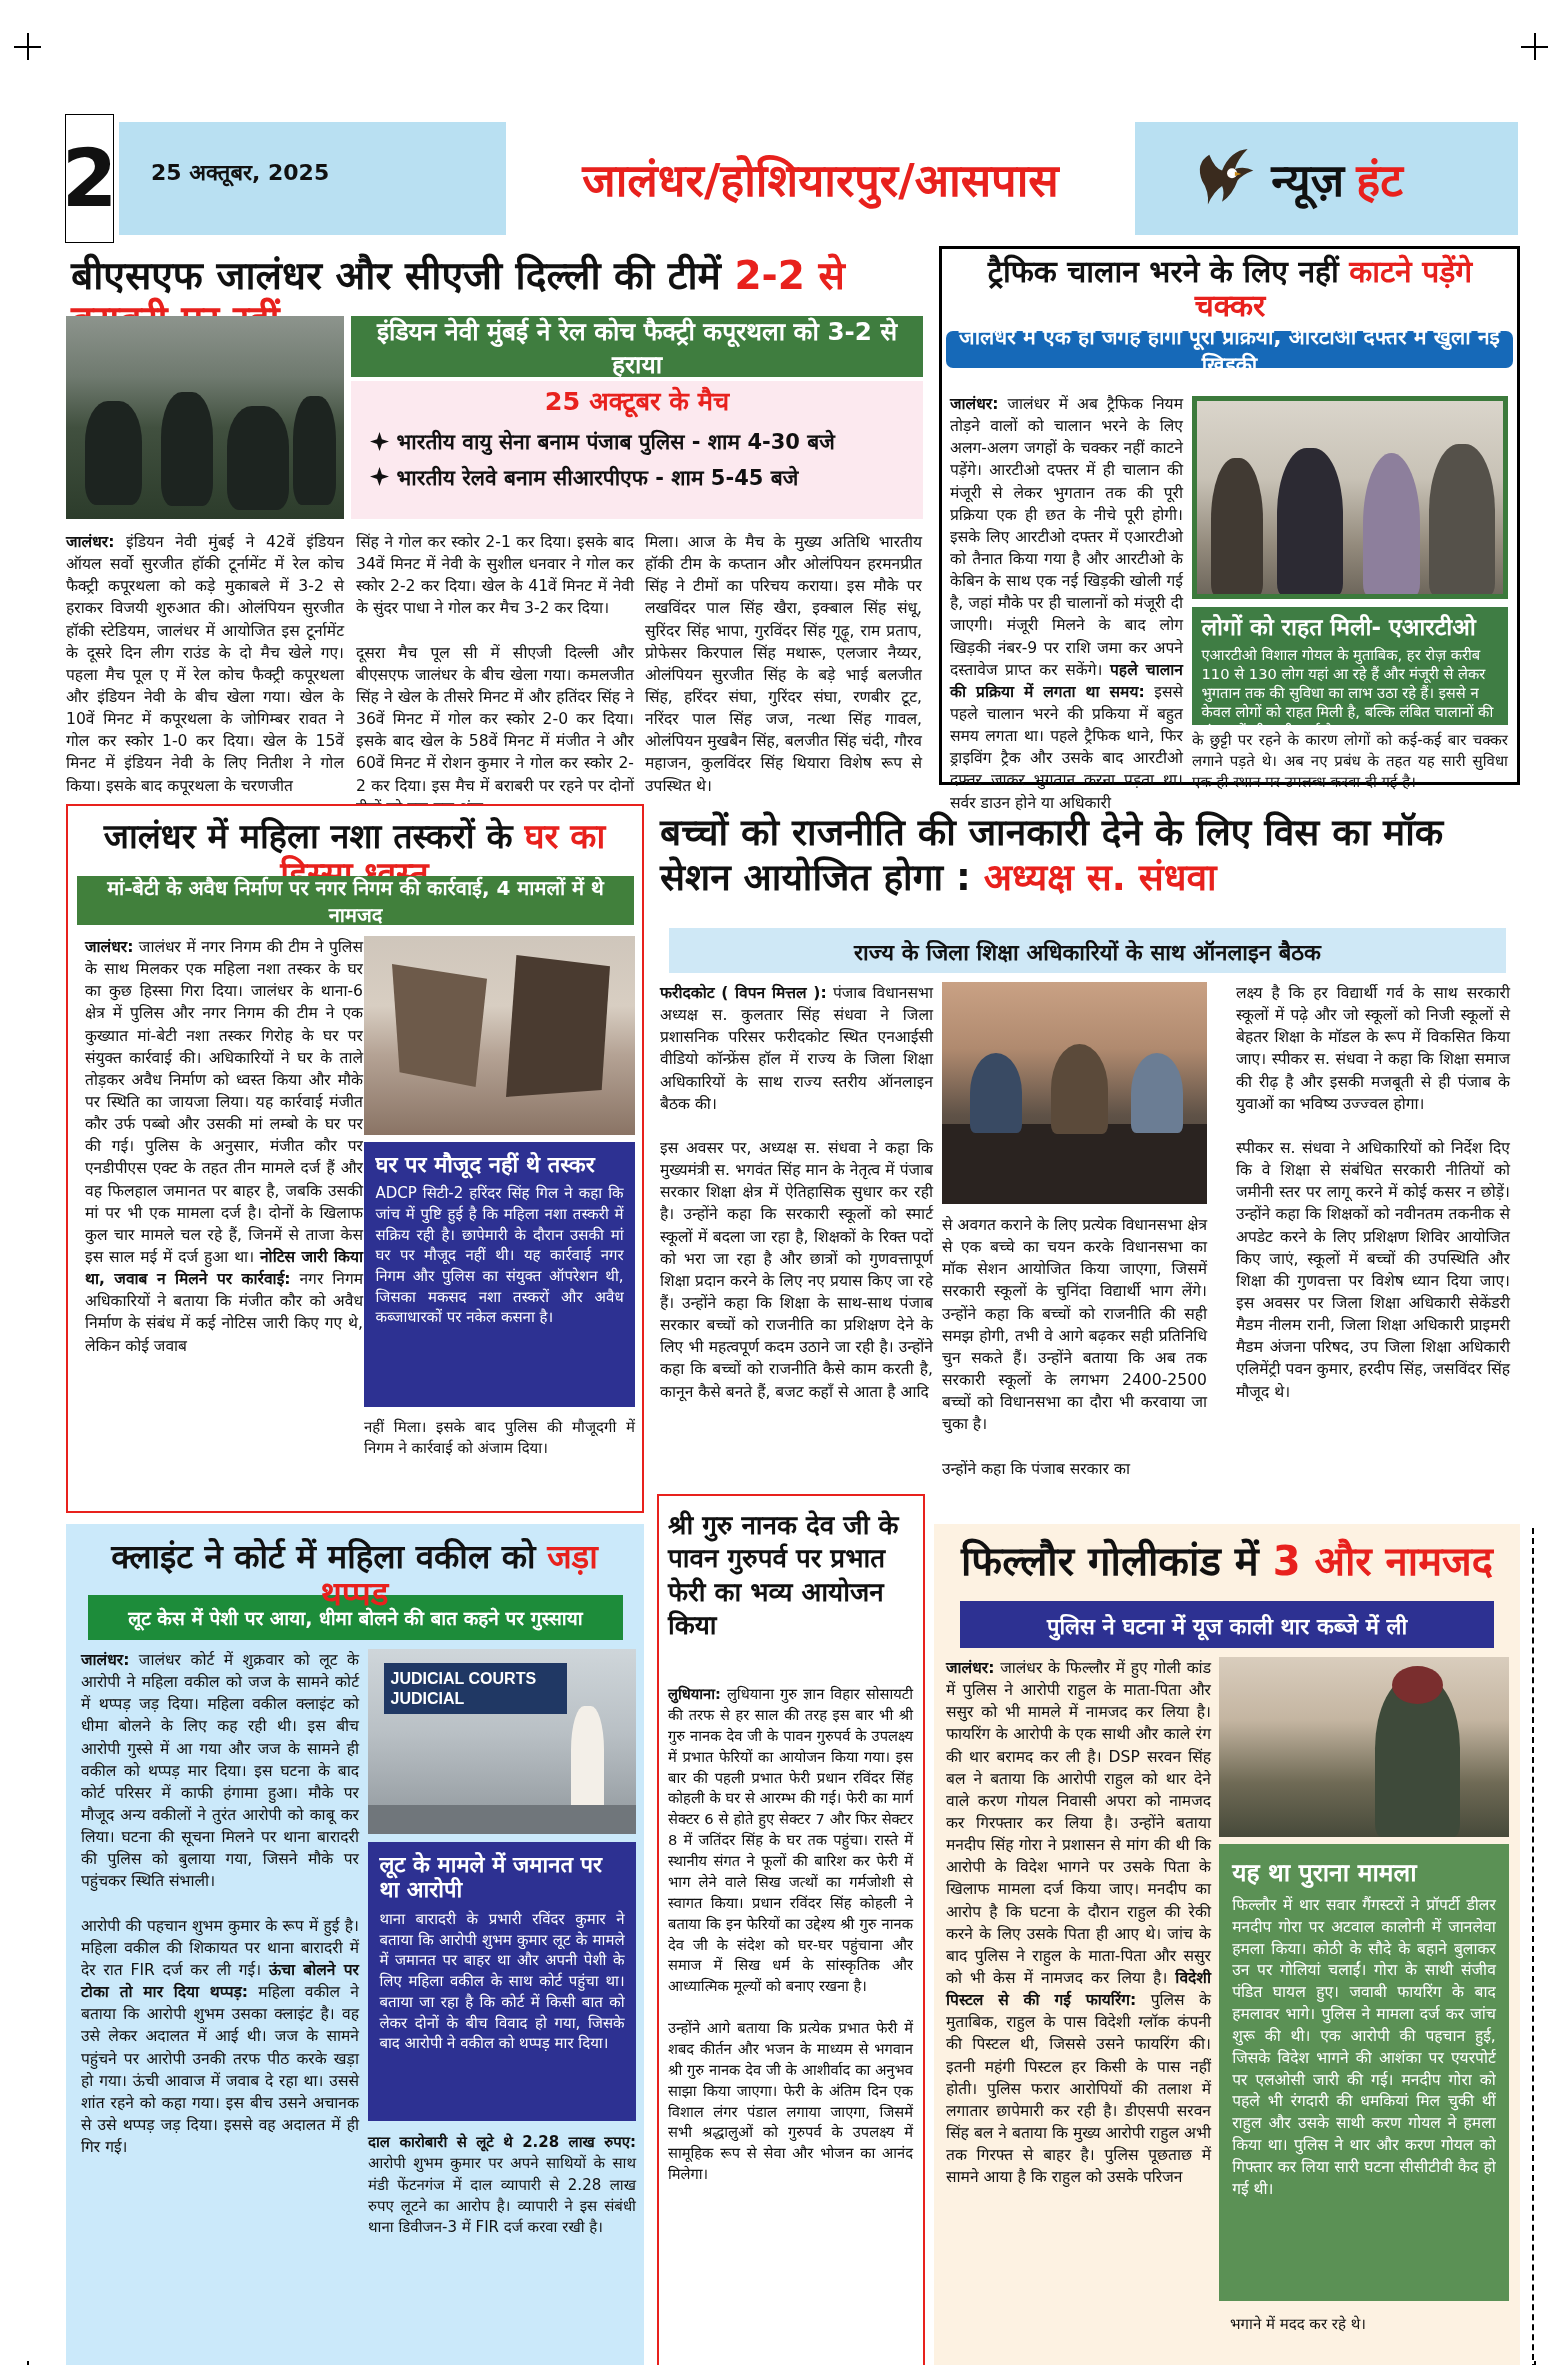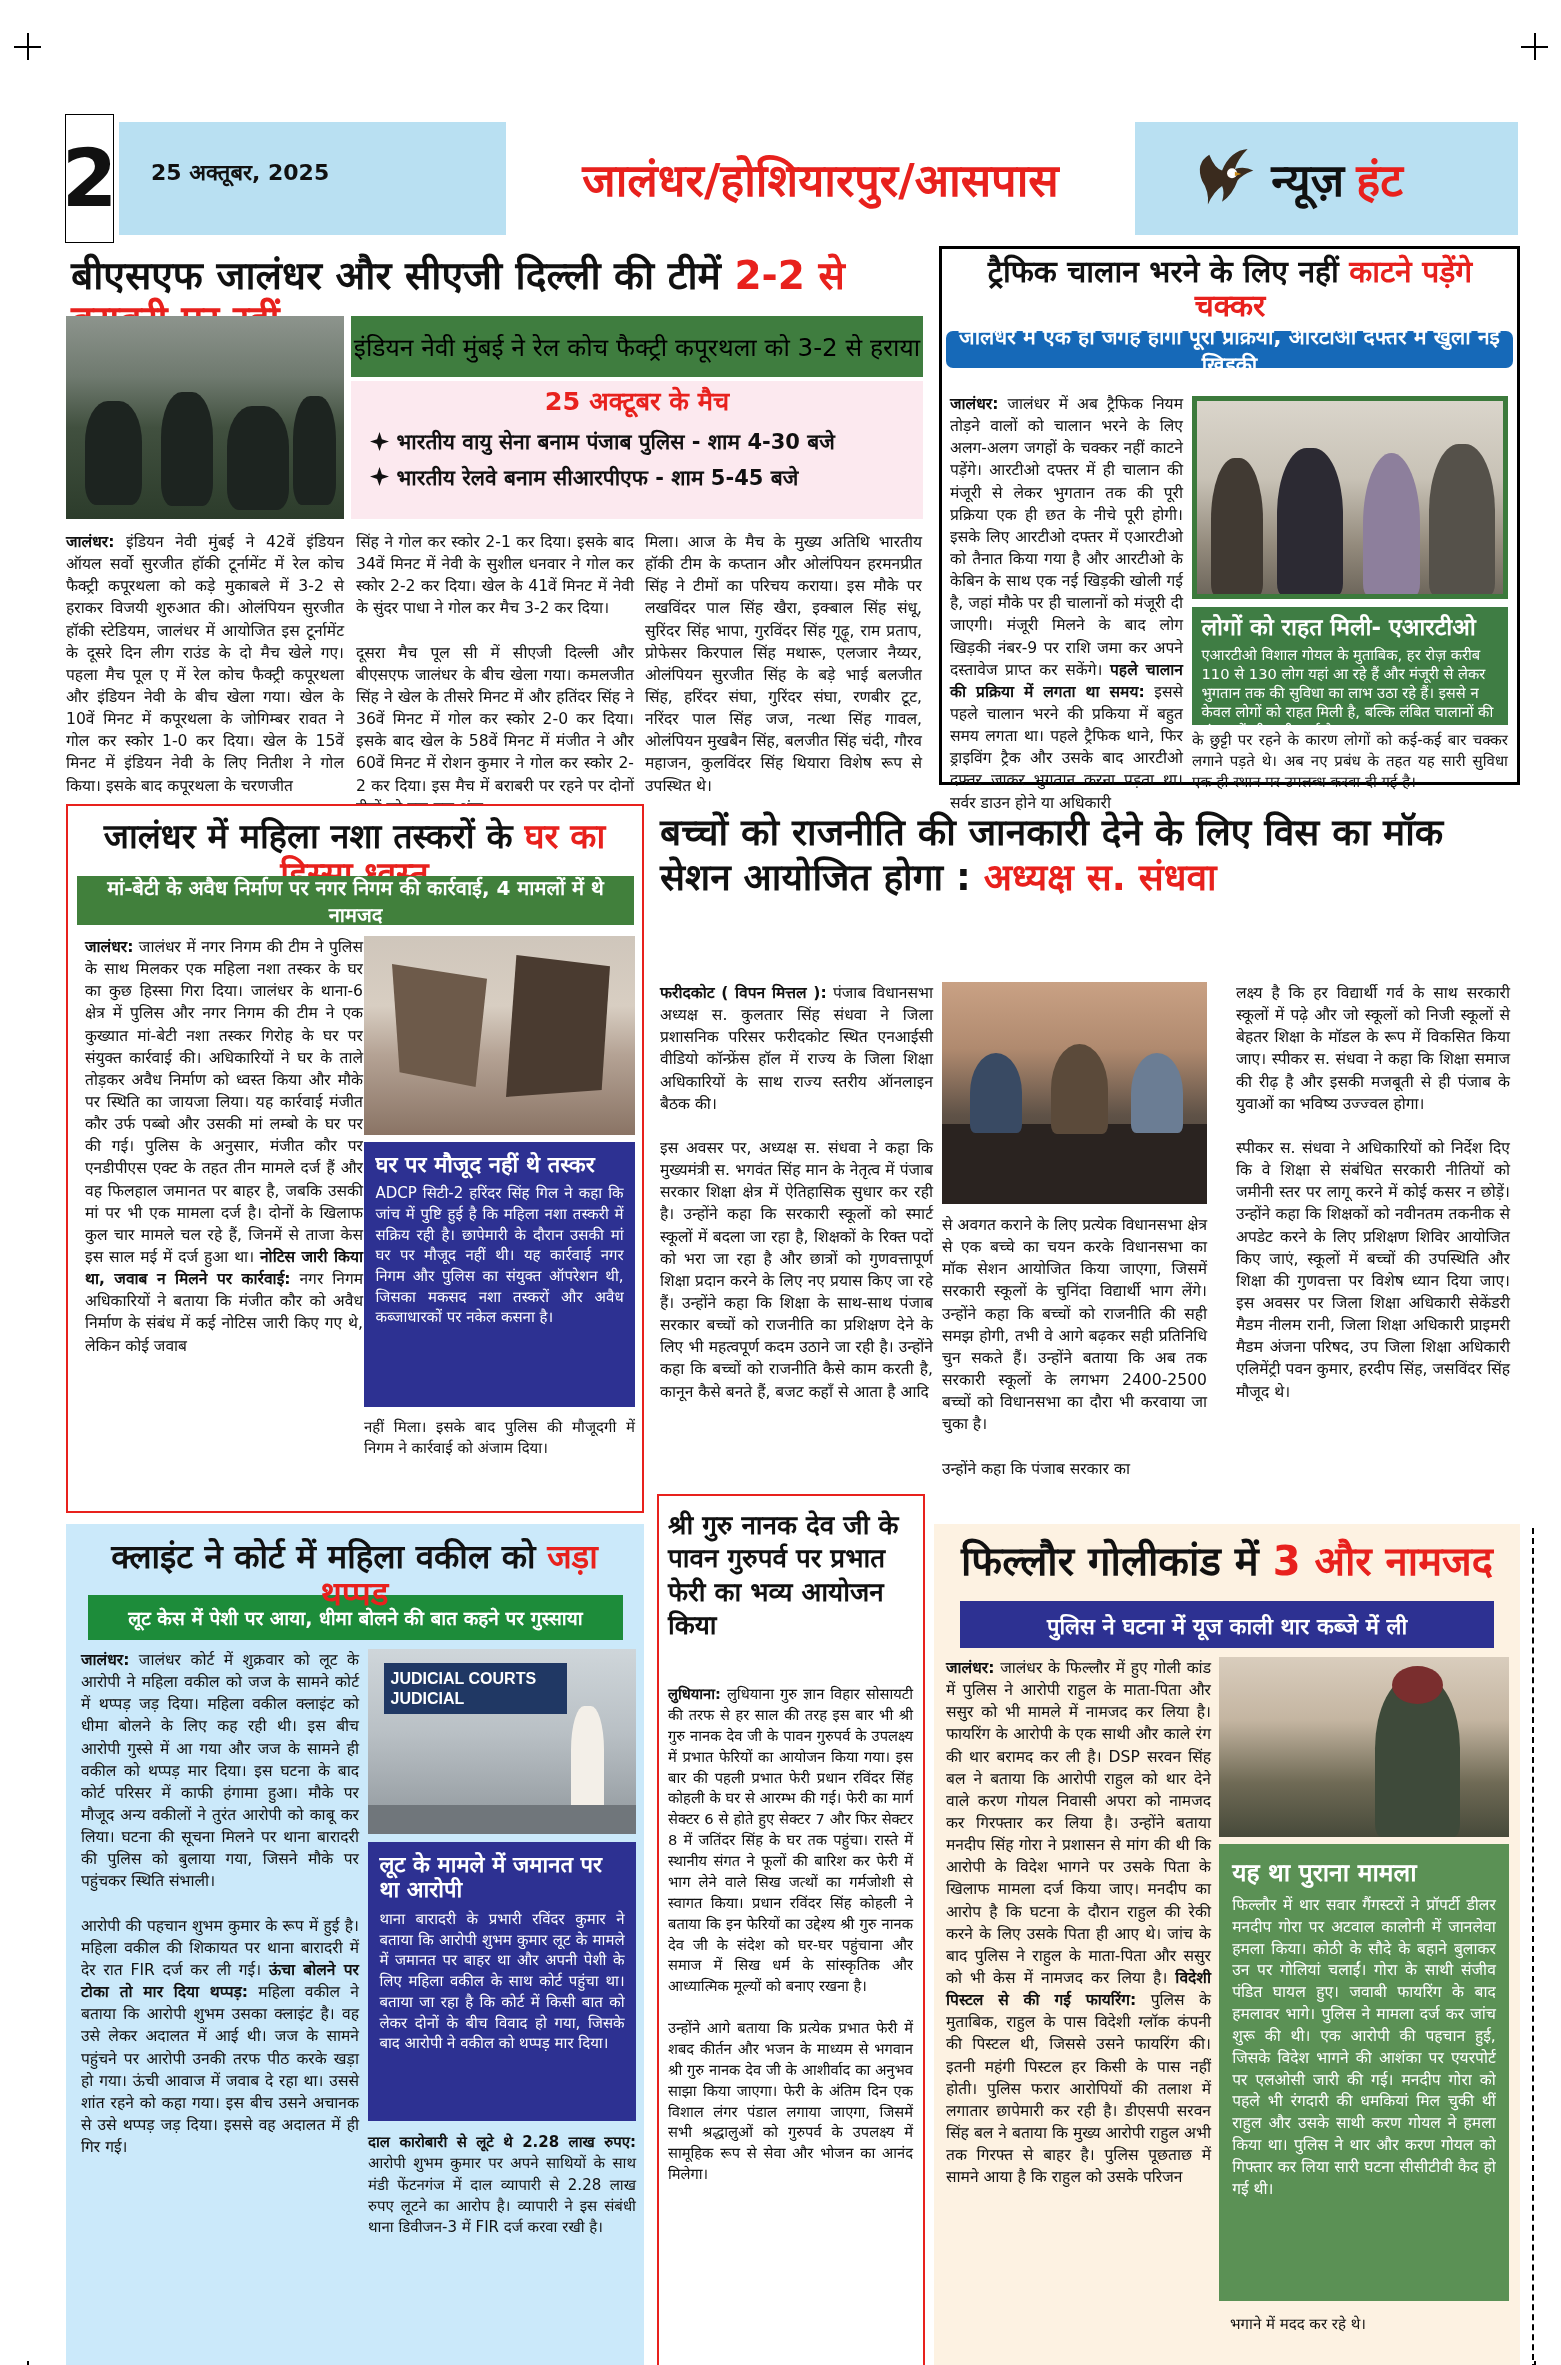--- a/index.html
+++ b/index.html
@@ -30,22 +30,22 @@
   .headline{font-weight:bold;line-height:1.12;}
   .barhead{display:flex;align-items:center;justify-content:center;font-weight:bold;text-align:center;}
   .photo{position:absolute;overflow:hidden;}
   .bodytxt{position:absolute;font-size:15.6px;line-height:1.42;text-align:justify;}
 
   
   .hockey-headline{left:71px;top:254px;width:852px;font-size:39px;}
   .hockey-photo{left:66px;top:316px;width:278px;height:203px;
      background:linear-gradient(180deg,#8d948d 0%,#6f7a6f 30%,#41503f 55%,#2c3c2b 100%);}
   .hockey-photo .blob{position:absolute;border-radius:40% 40% 20% 20%;background:#1d2420;}
-  .green-banner{left:351px;top:316px;width:572px;height:61px;background:#3f7d3f;color:#000000;
-     font-size:24.6px;font-weight:normal;display:flex;align-items:center;justify-content:center;text-align:center;}
+  .green-banner{left:351px;top:316px;width:572px;height:61px;background:#3f7d3f;color:#ffffff;
+     font-size:24.6px;font-weight:bold;display:flex;align-items:center;justify-content:center;text-align:center;}
   .pink-box{left:351px;top:381px;width:572px;height:138px;background:#fce9ef;padding-top:2px;box-sizing:border-box;}
   .pink-title{text-align:center;font-size:25.5px;font-weight:bold;color:#e8211d;margin-bottom:10.4px;}
   .match-line{display:flex;align-items:center;gap:7.6px;font-size:21px;font-weight:bold;padding-left:19px;margin-bottom:7.6px;}
   .star{width:19px;height:19px;flex:0 0 19px;}
 
   
   .traffic-box{left:939px;top:246px;width:581px;height:539px;border:3.8px solid #000;box-sizing:border-box;background:#fff;}
   .traffic-headline{left:951px;top:255px;width:558px;font-size:30px;text-align:center;}
   .traffic-bar{left:946px;top:331px;width:567px;height:37px;background:#1669b8;color:#fff;font-size:21px;border-radius:7px;}
   .rto-photo{left:1192px;top:396px;width:316px;height:203px;border:5.7px solid #3c7a3c;box-sizing:border-box;
@@ -198,20 +198,21 @@
   </div>
   <div class="navy-box demo-adcp">
     <div class="navy-title">घर पर मौजूद नहीं थे तस्कर</div>
     <div class="navy-text just">ADCP सिटी-2 हरिंदर सिंह गिल ने कहा कि जांच में पुष्टि हुई है कि महिला नशा तस्करी में सक्रिय रही है। छापेमारी के दौरान उसकी मां घर पर मौजूद नहीं थी। यह कार्रवाई नगर निगम और पुलिस का संयुक्त ऑपरेशन थी, जिसका मकसद नशा तस्करों और अवैध कब्जाधारकों पर नकेल कसना है।</div>
   </div>
   <div class="abs demo-tail">नहीं मिला। इसके बाद पुलिस की मौजूदगी में निगम ने कार्रवाई को अंजाम दिया।</div>
 
   <div class="abs headline mock-headline">
     <span>बच्चों को राजनीति की जानकारी देने के लिए विस का मॉक सेशन आयोजित होगा : </span><span class="red">अध्यक्ष स. संधवा</span>
   </div>
+  <div class="abs barhead mock-bar">राज्य के जिला शिक्षा अधिकारियों के साथ ऑनलाइन बैठक</div>
   <div class="bodytxt just" style="left:660px;top:982px;width:273px;height:511px;">
     <span class="lead">फरीदकोट ( विपन मित्तल ):</span><span class="prewrap"> पंजाब विधानसभा अध्यक्ष स. कुलतार सिंह संधवा ने जिला प्रशासनिक परिसर फरीदकोट स्थित एनआईसी वीडियो कॉन्फ्रेंस हॉल में राज्य के जिला शिक्षा अधिकारियों के साथ राज्य स्तरीय ऑनलाइन बैठक की।
 
 इस अवसर पर, अध्यक्ष स. संधवा ने कहा कि मुख्यमंत्री स. भगवंत सिंह मान के नेतृत्व में पंजाब सरकार शिक्षा क्षेत्र में ऐतिहासिक सुधार कर रही है। उन्होंने कहा कि सरकारी स्कूलों को स्मार्ट स्कूलों में बदला जा रहा है, शिक्षकों के रिक्त पदों को भरा जा रहा है और छात्रों को गुणवत्तापूर्ण शिक्षा प्रदान करने के लिए नए प्रयास किए जा रहे हैं। उन्होंने कहा कि शिक्षा के साथ-साथ पंजाब सरकार बच्चों को राजनीति का प्रशिक्षण देने के लिए भी महत्वपूर्ण कदम उठाने जा रही है। उन्होंने कहा कि बच्चों को राजनीति कैसे काम करती है, कानून कैसे बनते हैं, बजट कहाँ से आता है आदि</span>
   </div>
   <div class="photo mock-photo">
     <div style="position:absolute;left:0;top:142px;width:265px;height:80px;background:#2a2320;"></div>
     <div style="position:absolute;left:28px;top:71px;width:52px;height:80px;border-radius:50% 50% 10% 10%;background:#394a63;"></div>
     <div style="position:absolute;left:109px;top:62px;width:57px;height:90px;border-radius:50% 50% 10% 10%;background:#5b4a3a;"></div>
     <div style="position:absolute;left:189px;top:71px;width:52px;height:80px;border-radius:50% 50% 10% 10%;background:#6b7d94;"></div>

